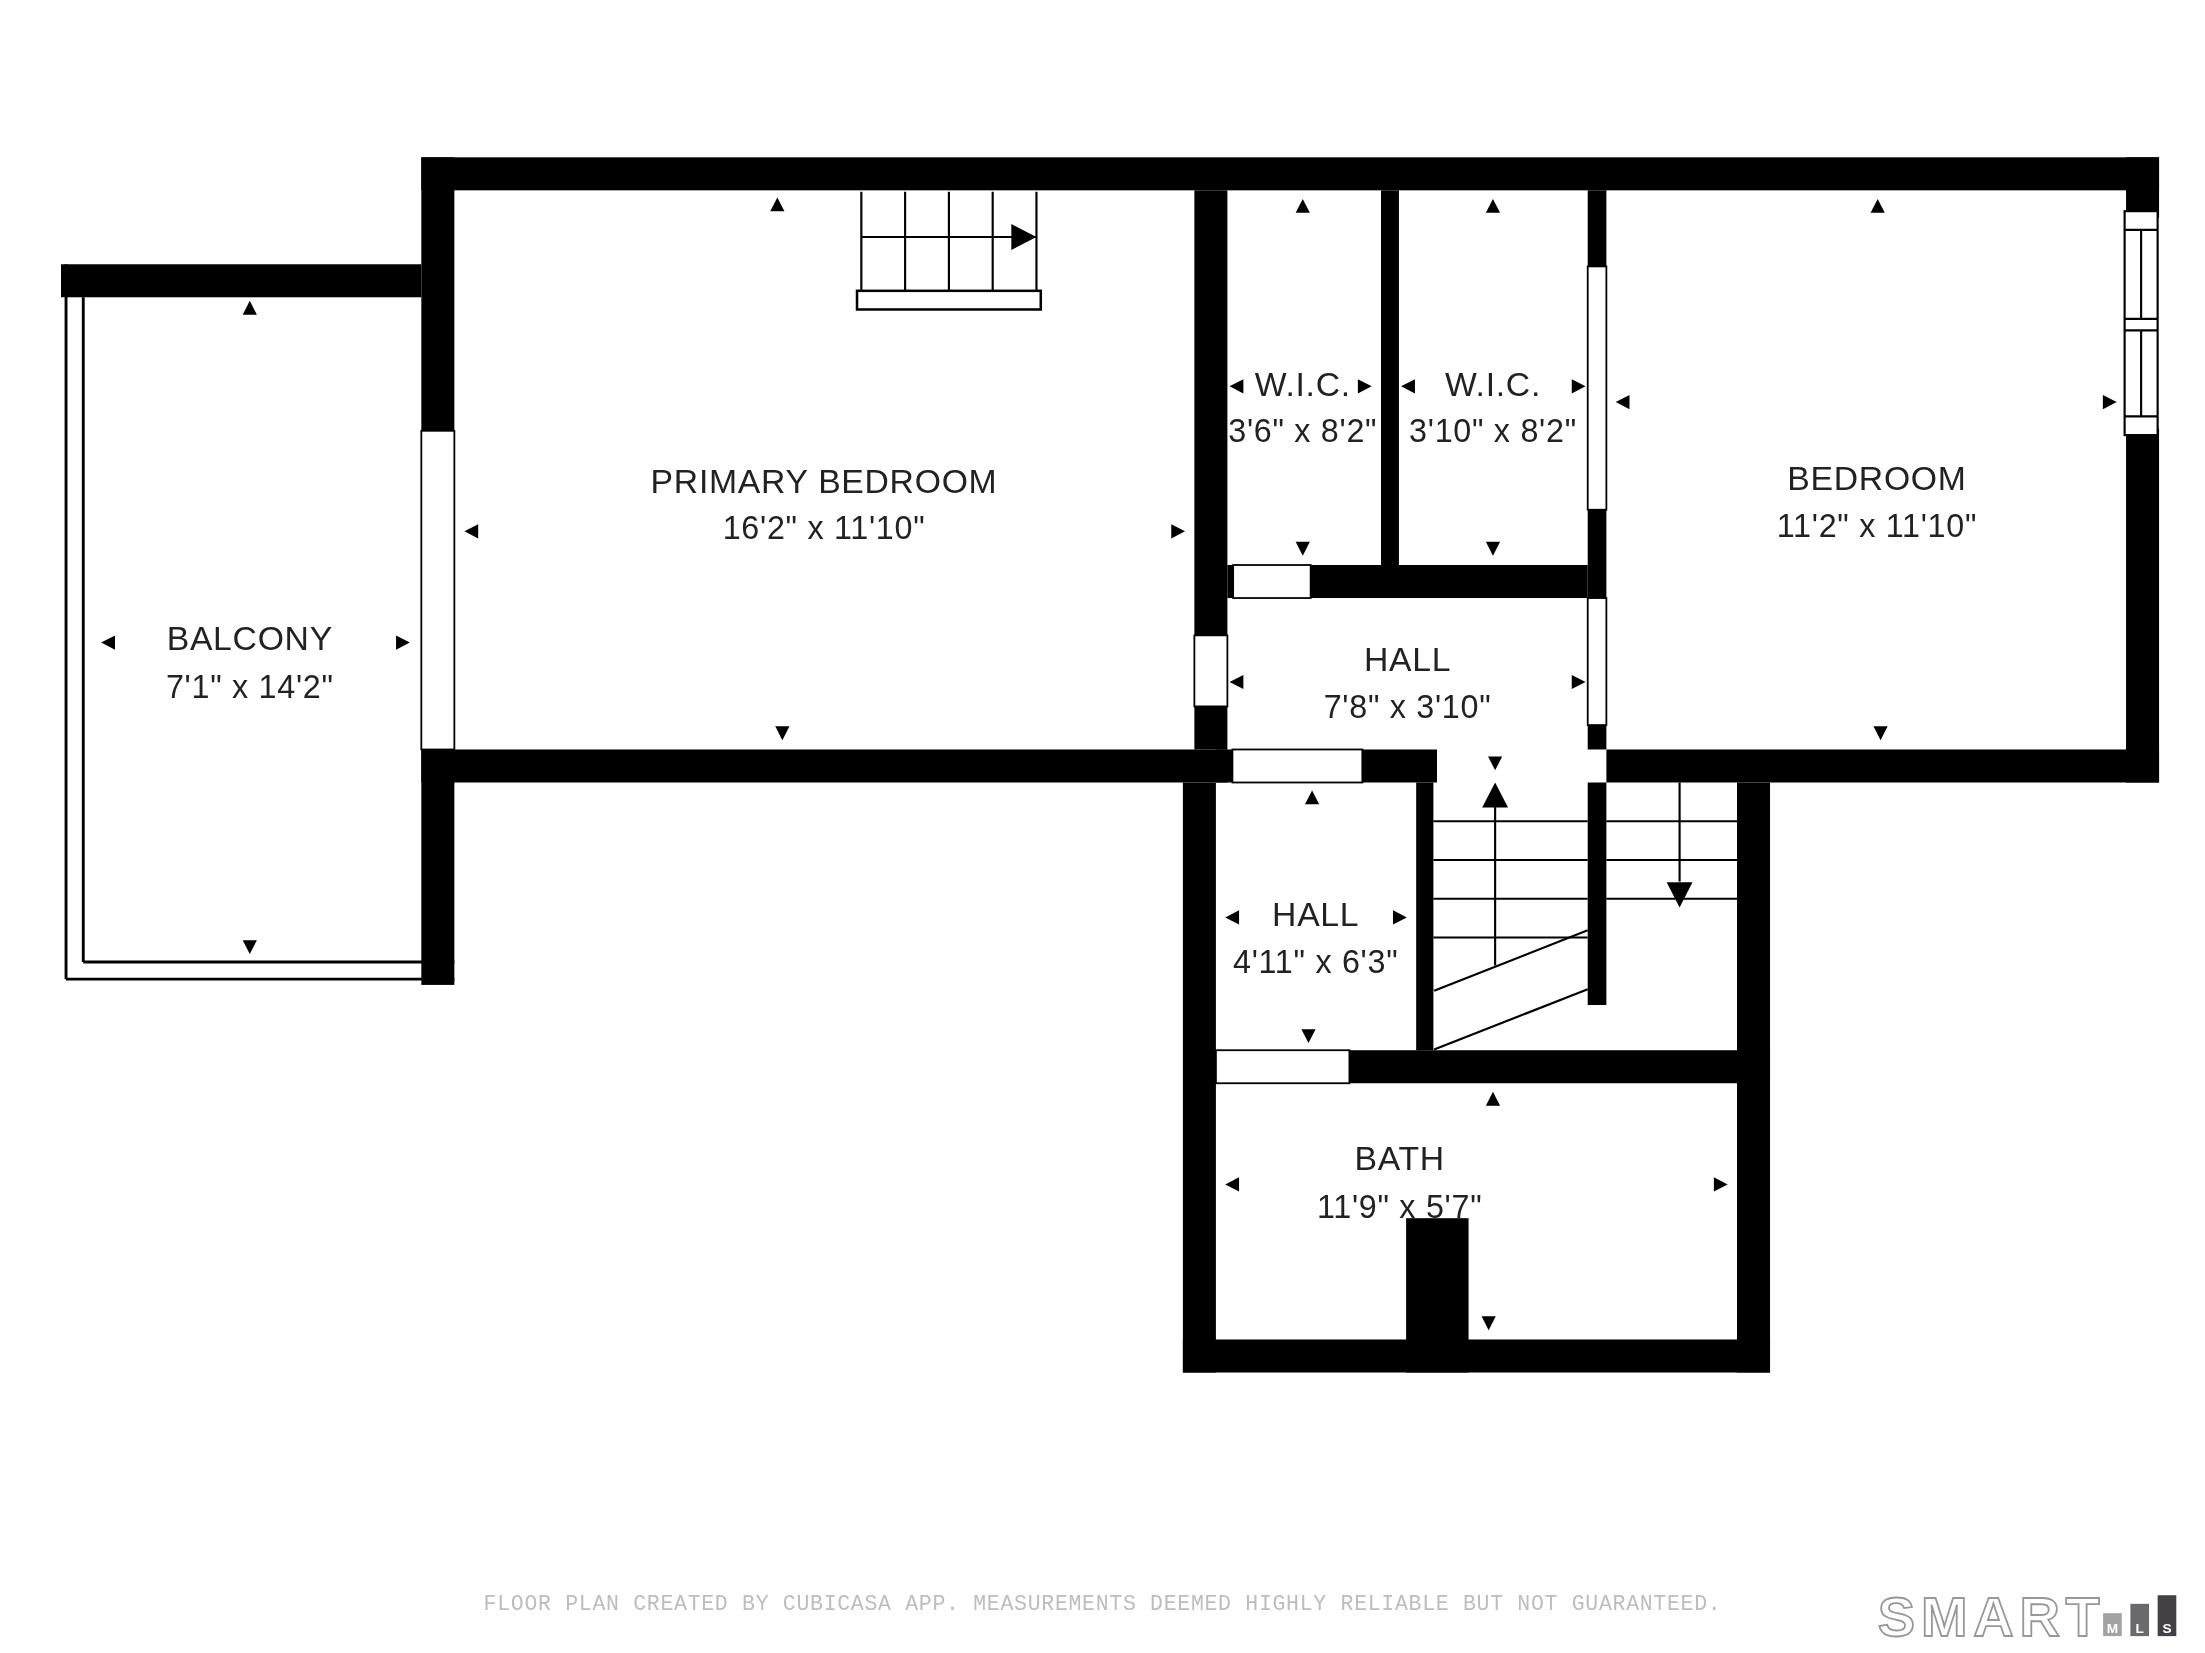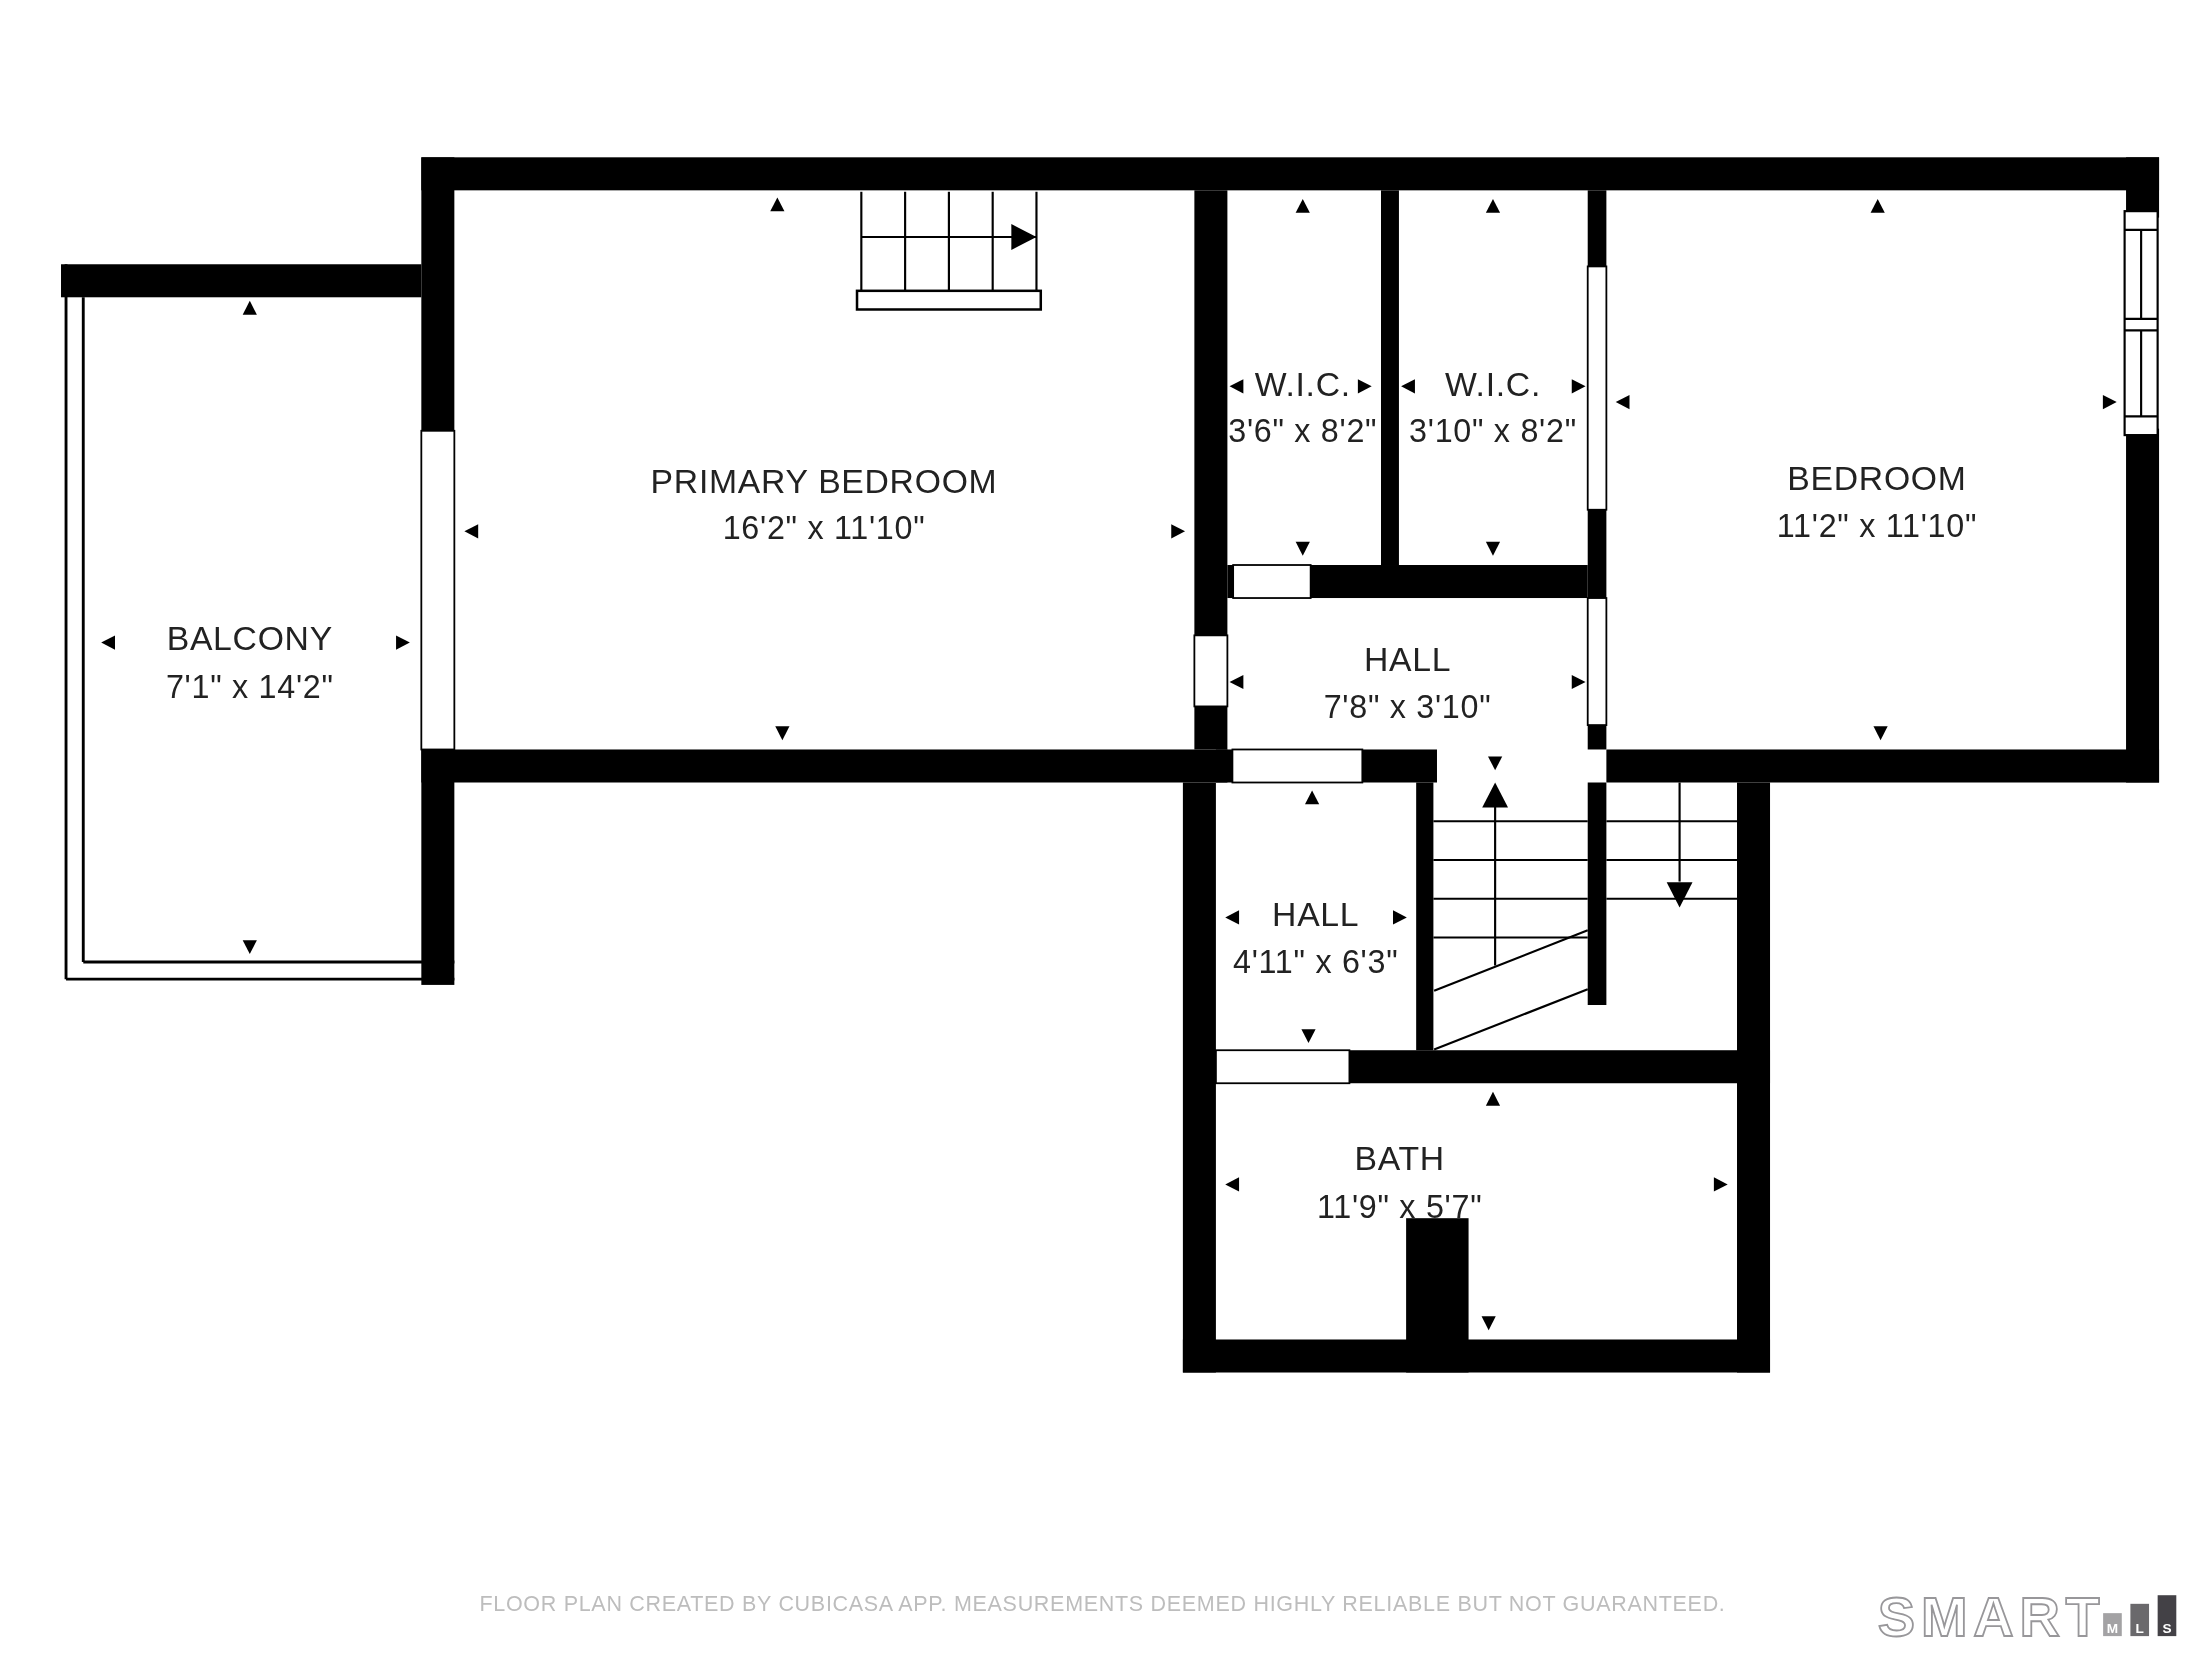--- a/index.html
+++ b/index.html
@@ -1,20 +1,20 @@
 <!DOCTYPE html>
 <html style="font-size:11.5px"><head>
 <meta charset="utf-8">
 <style>
   html,body{margin:0;padding:0;background:#ffffff;}
   .page{position:relative;width:2205px;height:1654px;background:#fff;overflow:hidden;
         font-family:"Liberation Sans", sans-serif;}
   #plan{position:absolute;left:0;top:0;width:2205px;height:1654px;}
   .footer{position:absolute;left:0;top:1592px;width:2205px;text-align:center;
-          font-size:21.5px;letter-spacing:0.7px;color:#bdbdbd;font-family:Liberation Sans, sans-serif;}
+          font-size:21.5px;letter-spacing:0.7px;color:#bdbdbd;font-family:Liberation Mono, monospace;}
   .logo{position:absolute;left:1875px;top:1575px;width:330px;height:72px;}
   .room-name{font-size:47px;letter-spacing:1px;fill:#222;}
   .room-dims{font-size:45px;letter-spacing:1px;fill:#222;}
 </style>
 </head>
 <body>
 
 <div class="page">
 
   <svg id="plan" viewBox="0 0 3072 2304" xmlns="http://www.w3.org/2000/svg">

